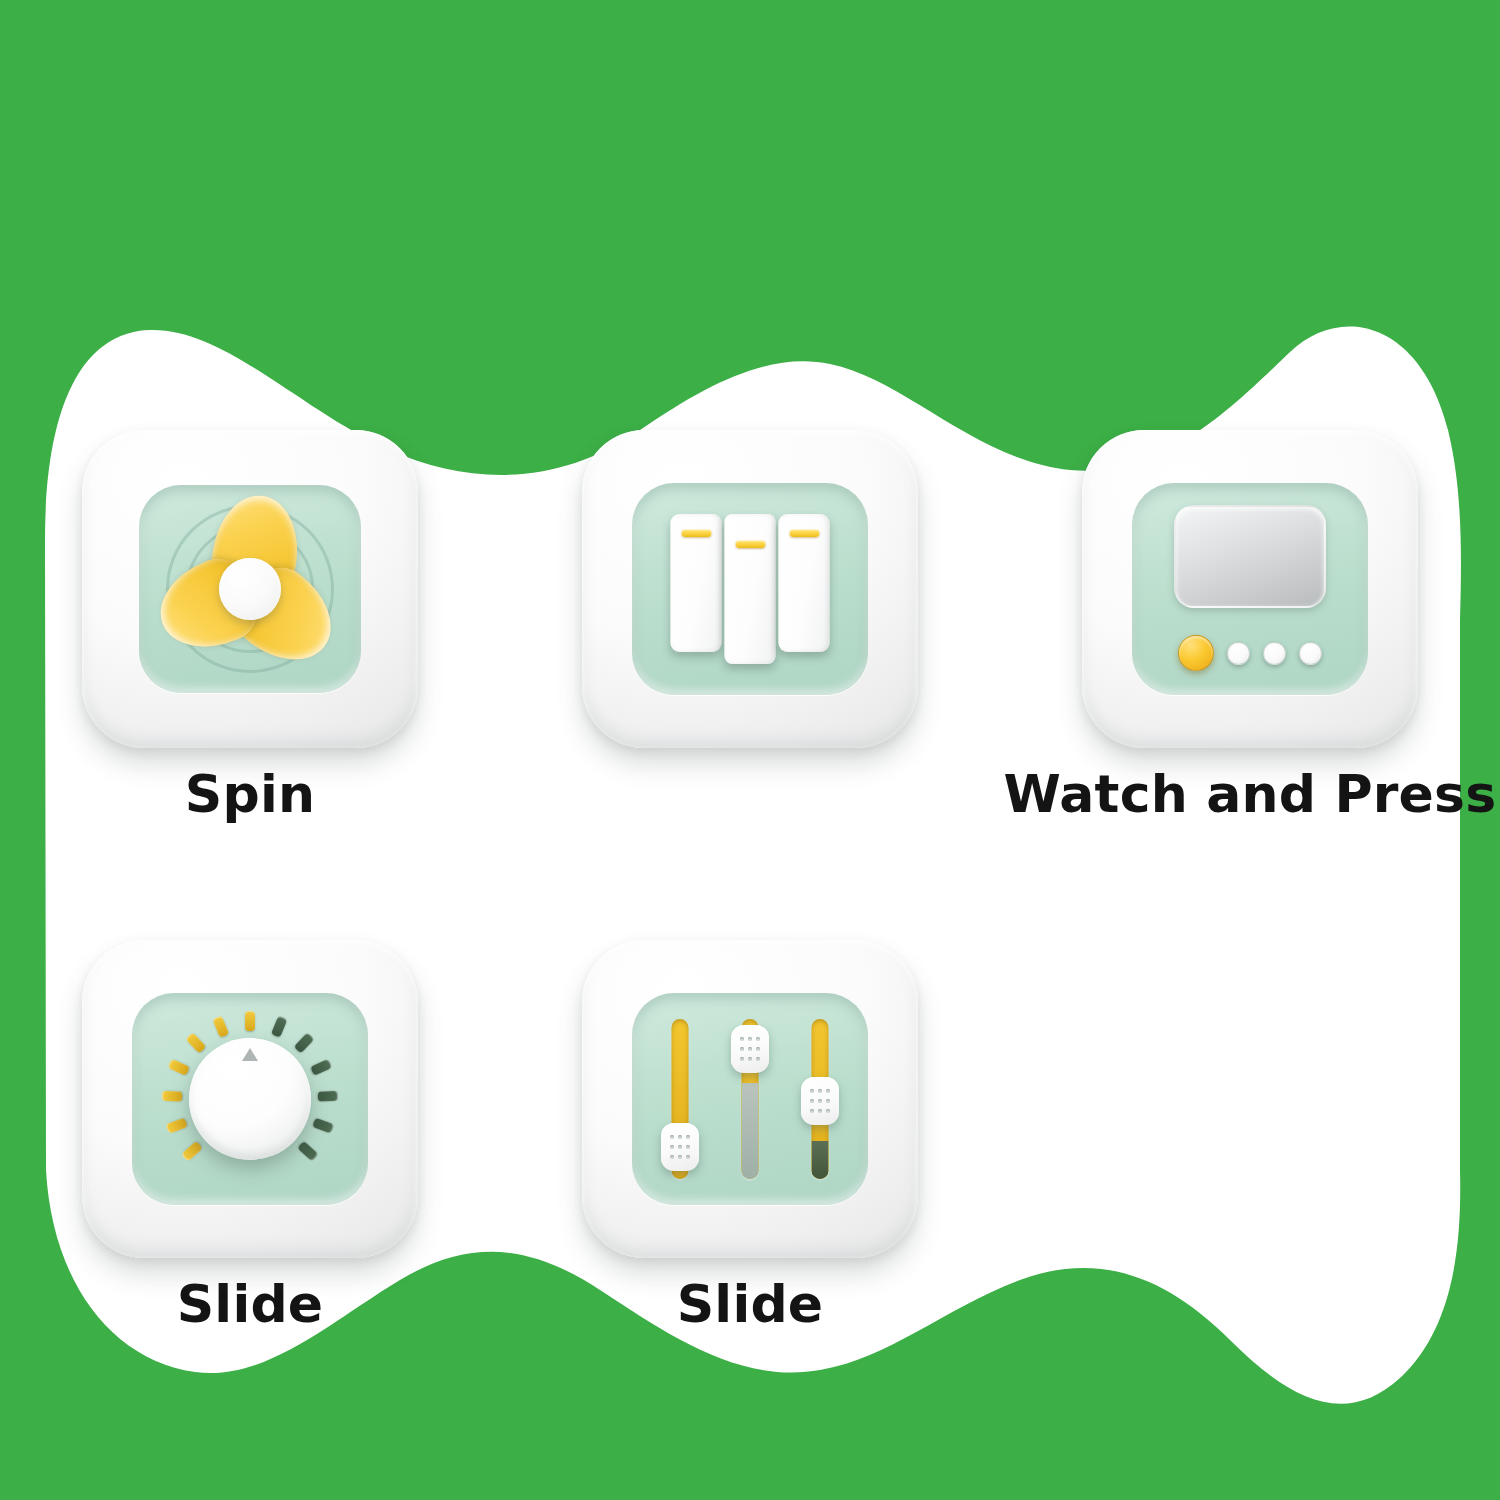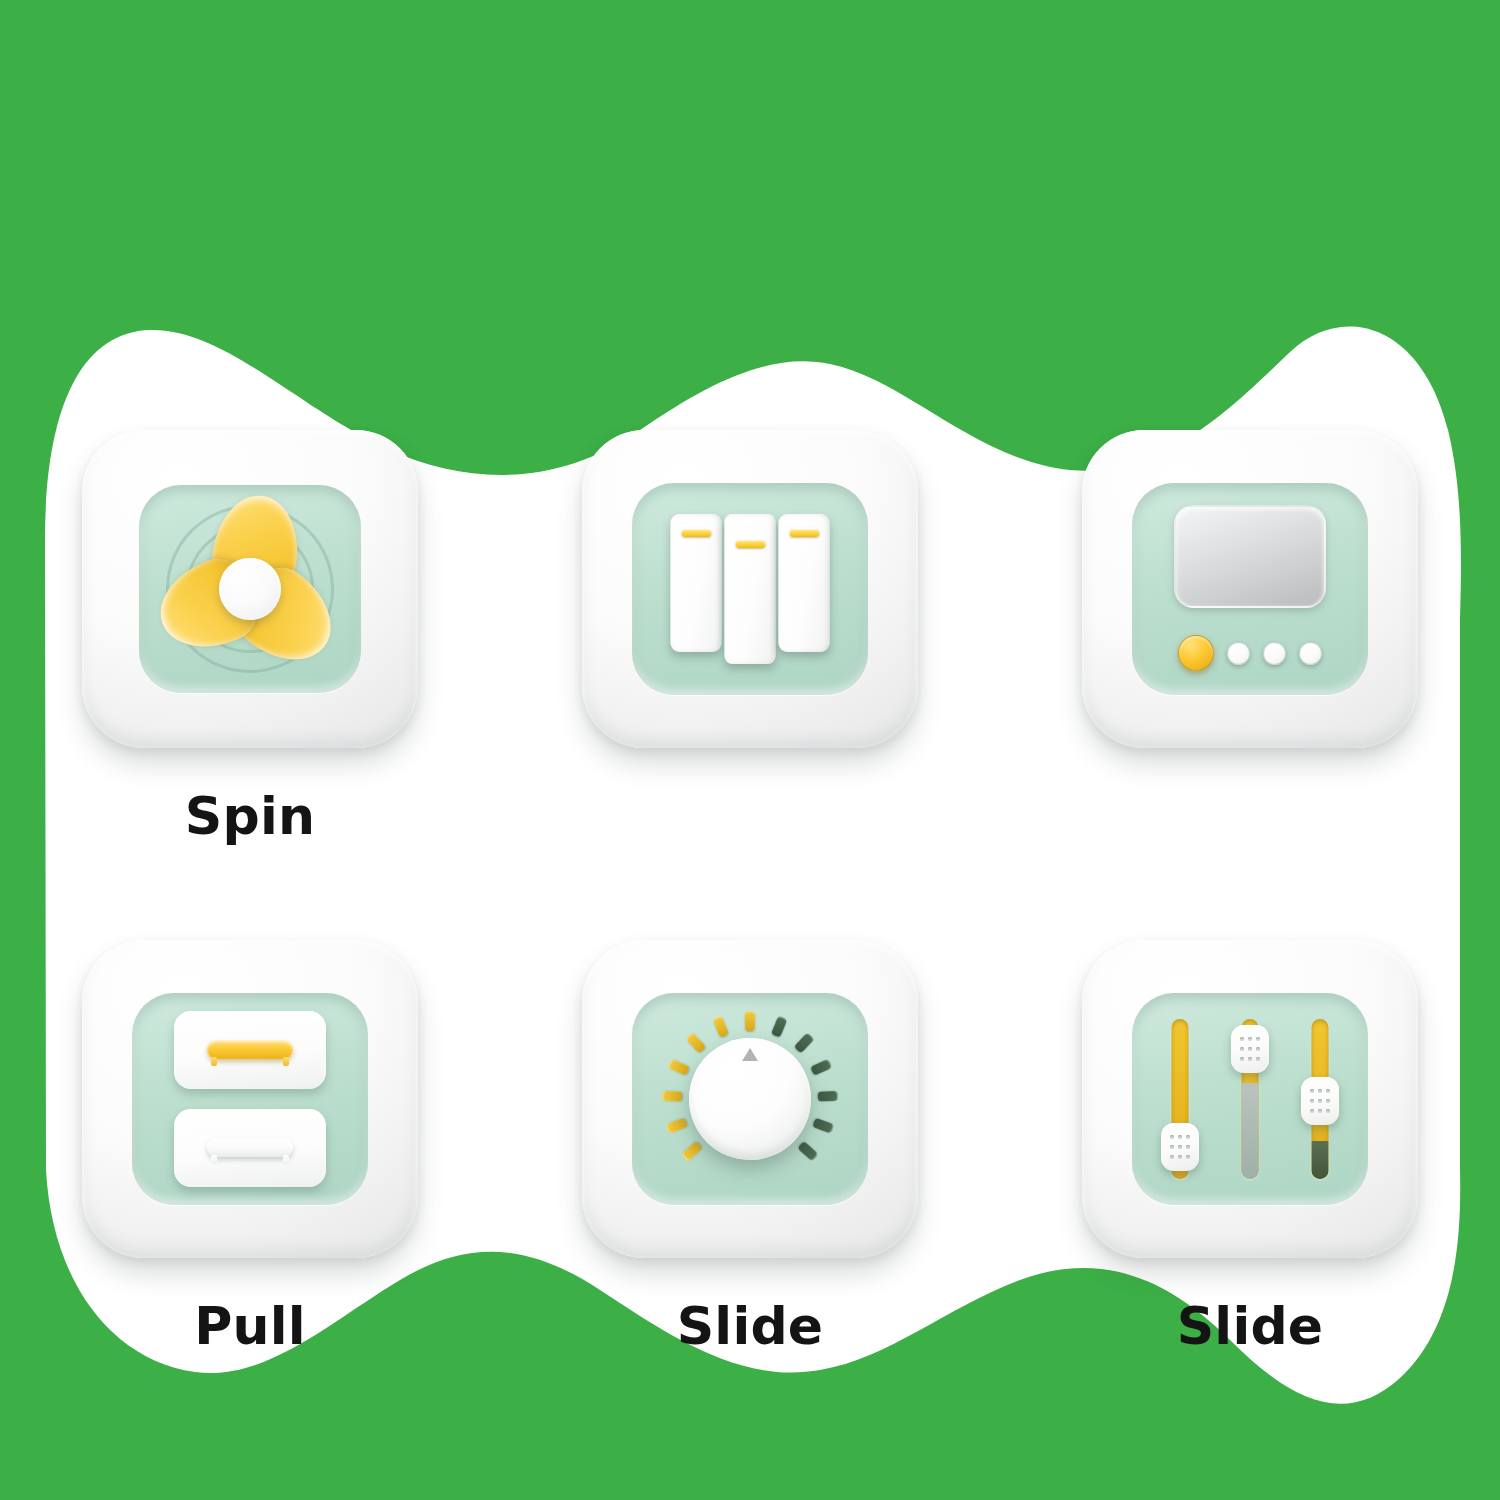--- a/index.html
+++ b/index.html
@@ -95,21 +95,21 @@
     box-shadow:
       inset 0 6px 12px rgba(110,150,135,0.34),
       inset 0 -5px 9px rgba(255,255,255,0.55),
       0 1px 0 rgba(255,255,255,0.9);
     overflow: hidden;
   }
   .inset.wide { width: 236px; height: 212px; }
 
   
   .caption {
-    margin-top: 38px;
+    margin-top: 16px;
     color: #141414;
     font-family: "DejaVu Sans", sans-serif;
     font-weight: bold;
     font-size: 52px;
     letter-spacing: 0.2px;
     white-space: nowrap;
   }
 
   
   .fan-grille {
@@ -390,35 +390,23 @@
         <div class="inset wide">
           <div class="tv-screen"></div>
           <div class="tv-buttons">
             <div class="tv-btn big"></div>
             <div class="tv-btn"></div>
             <div class="tv-btn"></div>
             <div class="tv-btn"></div>
           </div>
         </div>
       </div>
+      <div class="caption">Watch and Press</div>
     </div>
 
-    <div class="cell">
-      <div class="device">
-        <div class="inset wide">
-          <div class="drawer top">
-            <div class="handle yellow"></div>
-          </div>
-          <div class="drawer bot">
-            <div class="handle white"></div>
-          </div>
-        </div>
-      </div>
-      <div class="caption">Pull</div>
-    </div>
 
     <div class="cell">
       <div class="device">
         <div class="inset wide">
           <div class="dial-wrap">
             <div class="tick amber" style="transform:rotate(-132deg)"></div>
             <div class="tick amber" style="transform:rotate(-110deg)"></div>
             <div class="tick amber" style="transform:rotate(-88deg)"></div>
             <div class="tick amber" style="transform:rotate(-66deg)"></div>
             <div class="tick amber" style="transform:rotate(-44deg)"></div>

